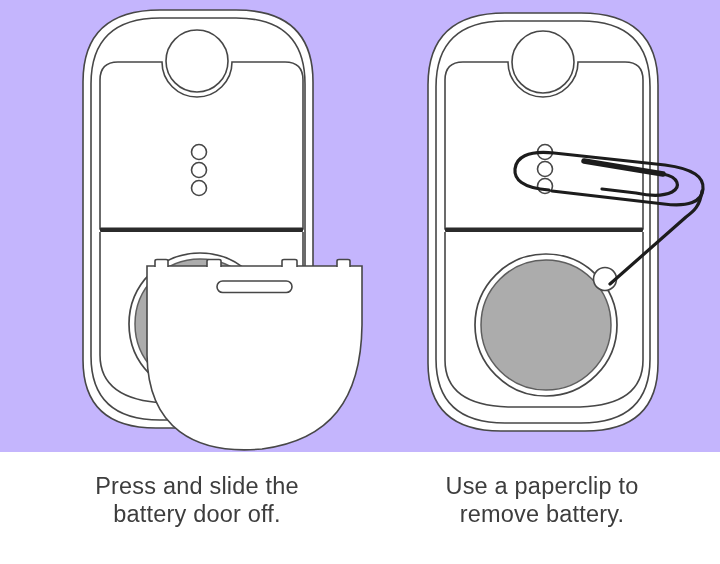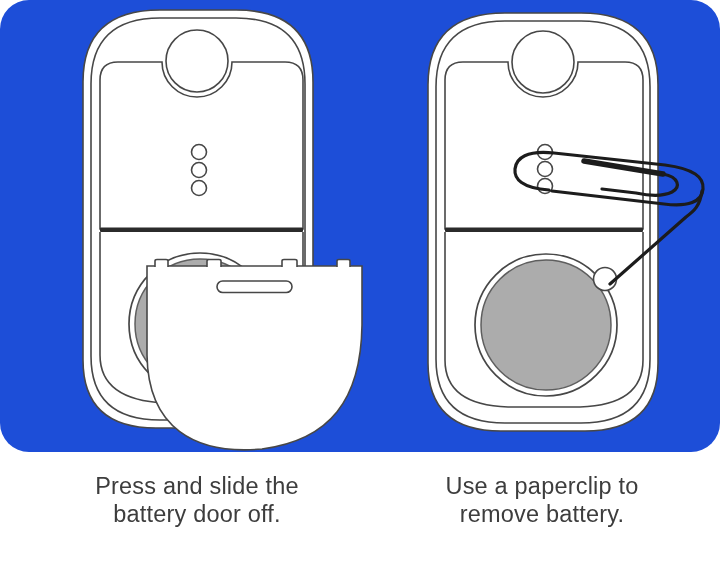--- a/index.html
+++ b/index.html
@@ -8,22 +8,21 @@
     background: #ffffff;
     width: 720px;
     height: 564px;
     overflow: hidden;
     font-family: "Liberation Sans", sans-serif;
   }
   .stage {
     position: relative;
     width: 720px;
     height: 452px;
-    background: #1d4ed8;
-    border-radius: 29px;
+    background: #c4b5fd;
   }
   svg { display: block; }
   .ln   { fill: none; stroke: #474747; stroke-width: 1.6; }
   .lnw  { fill: #ffffff; stroke: #474747; stroke-width: 1.6; }
   .bar  { fill: #2b2b2b; stroke: none; }
   .batt-outer { fill: #ffffff; stroke: #474747; stroke-width: 1.7; }
   .batt-inner { fill: #acacac; stroke: #5e5e5e; stroke-width: 1.5; }
   .clip { fill: none; stroke: #1c1c1c; stroke-width: 3.2; stroke-linecap: round; stroke-linejoin: round; }
   .clip-thick { stroke-width: 5.5; }
   .caption {

